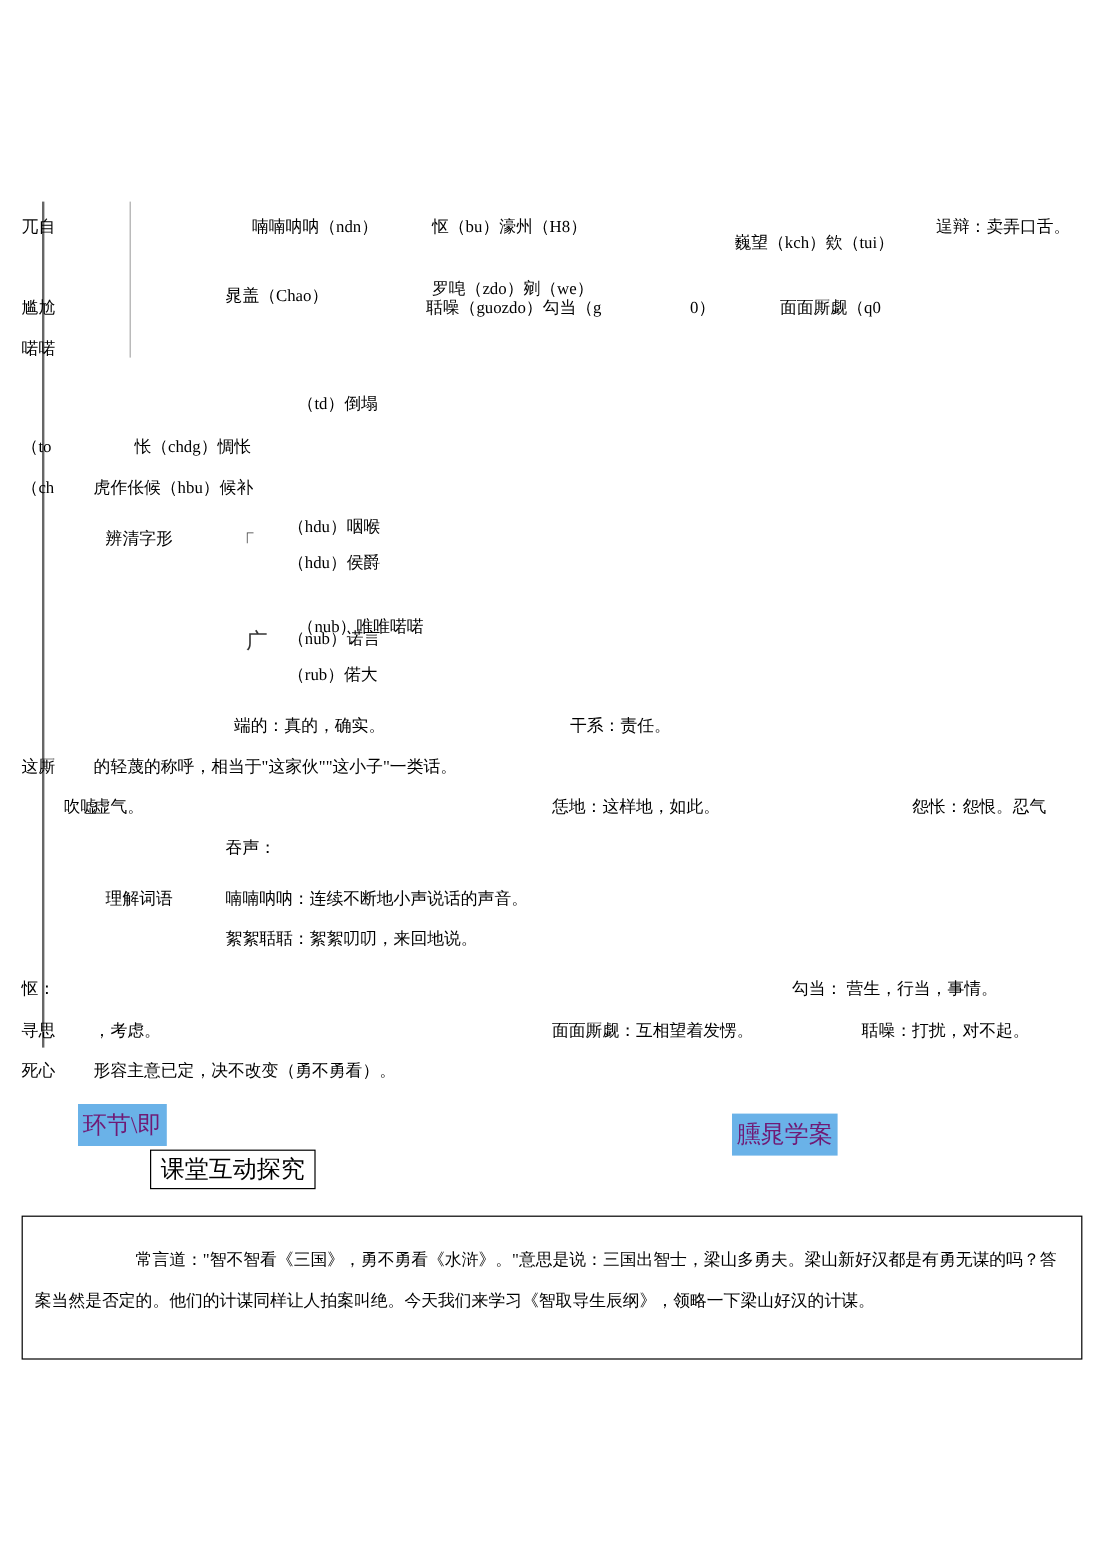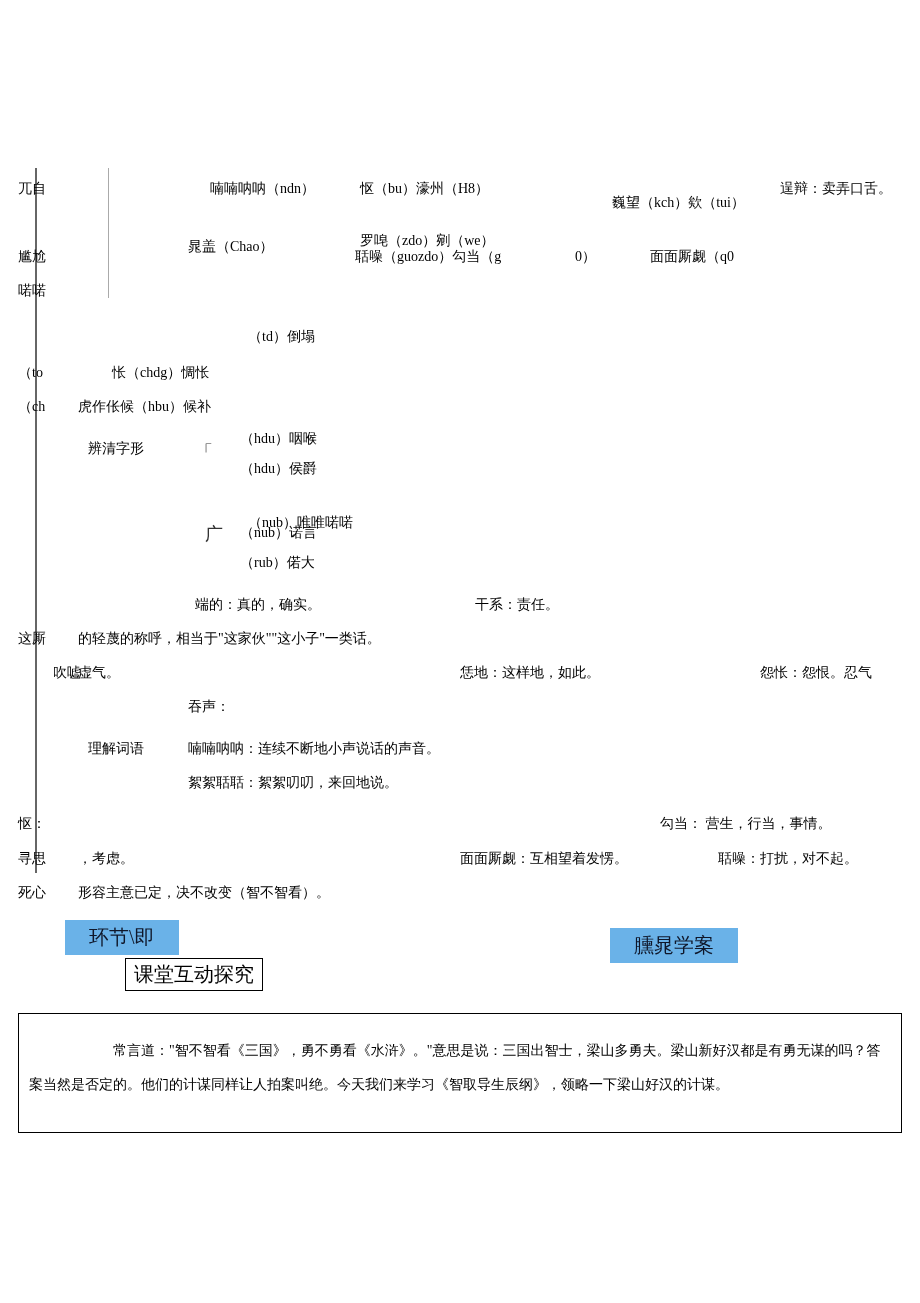--- a/index.html
+++ b/index.html
@@ -33,23 +33,23 @@
     position: absolute;
     left: 108px;
     top: 168px;
     width: 1px;
     height: 130px;
     background: #aaa;
   }
   .blue-tab {
     position: absolute;
     background: #6ab2e8;
-    color: #0f172a;
+    color: #701a75;
     font-size: 20px;
-    padding: 4px 24px;
+    padding: 4px 4px;
   }
   .outline-box {
     position: absolute;
     border: 1px solid #000;
     font-size: 20px;
     padding: 2px 8px;
     background: #fff;
   }
   .main-box {
     position: absolute;
@@ -132,21 +132,21 @@
 
   <span class="txt" style="left:18px; top:815px;">怄：</span>
   <span class="txt" style="left:660px; top:815px;">勾当：  营生，行当，事情。</span>
 
   <span class="txt" style="left:18px; top:850px;">寻思</span>
   <span class="txt" style="left:78px; top:850px;">，考虑。</span>
   <span class="txt" style="left:460px; top:850px;">面面厮觑：互相望着发愣。</span>
   <span class="txt" style="left:718px; top:850px;">聒噪：打扰，对不起。</span>
 
   <span class="txt" style="left:18px; top:884px;">死心</span>
-  <span class="txt" style="left:78px; top:884px;">形容主意已定，决不改变（智不智看）。</span>
+  <span class="txt" style="left:78px; top:884px;">形容主意已定，决不改变（勇不勇看）。</span>
 
   <div class="blue-tab" style="left:65px; top:920px;">环节\即</div>
   <div class="blue-tab" style="left:610px; top:928px;">臐晁学案</div>
 
   <div class="outline-box" style="left:125px; top:958px;">课堂互动探究</div>
 
   <div class="main-box">
     <span style="white-space:normal; display:block;">常言道："智不智看《三国》，勇不勇看《水浒》。"意思是说：三国出智士，梁山多勇夫。梁山新好汉都是有勇无谋的吗？答案当然是否定的。他们的计谋同样让人拍案叫绝。今天我们来学习《智取导生辰纲》，领略一下梁山好汉的计谋。</span>
   </div>
 

